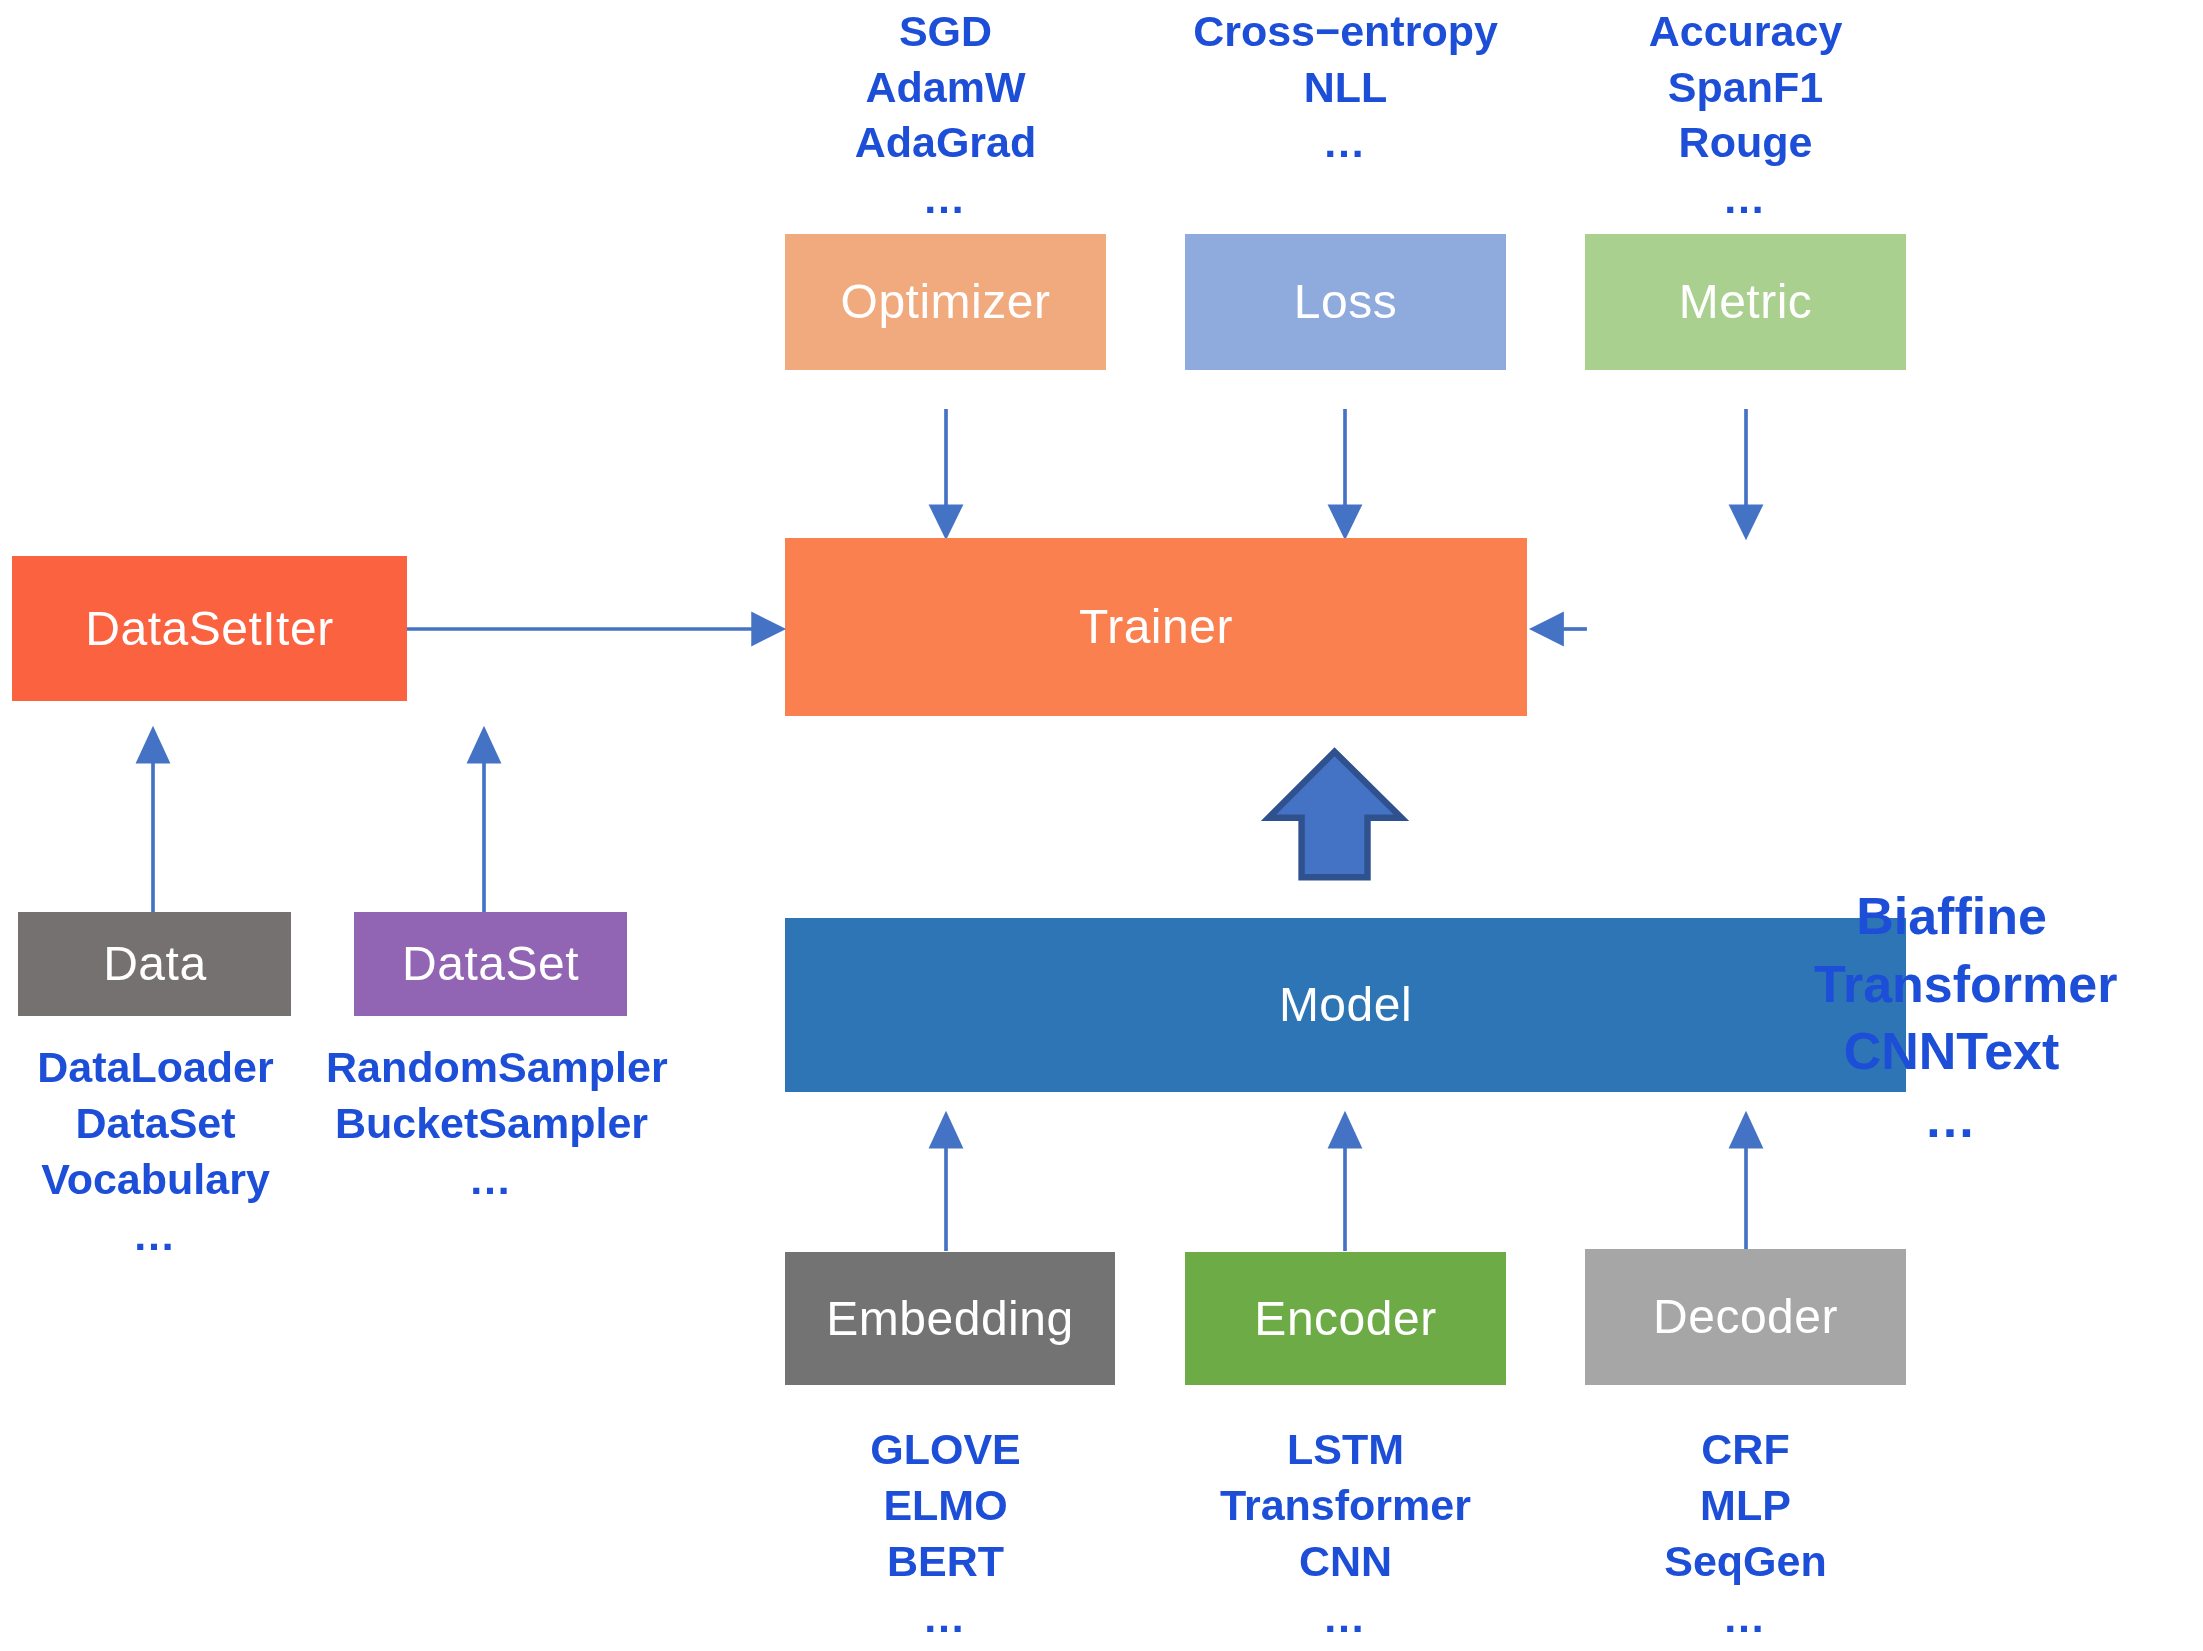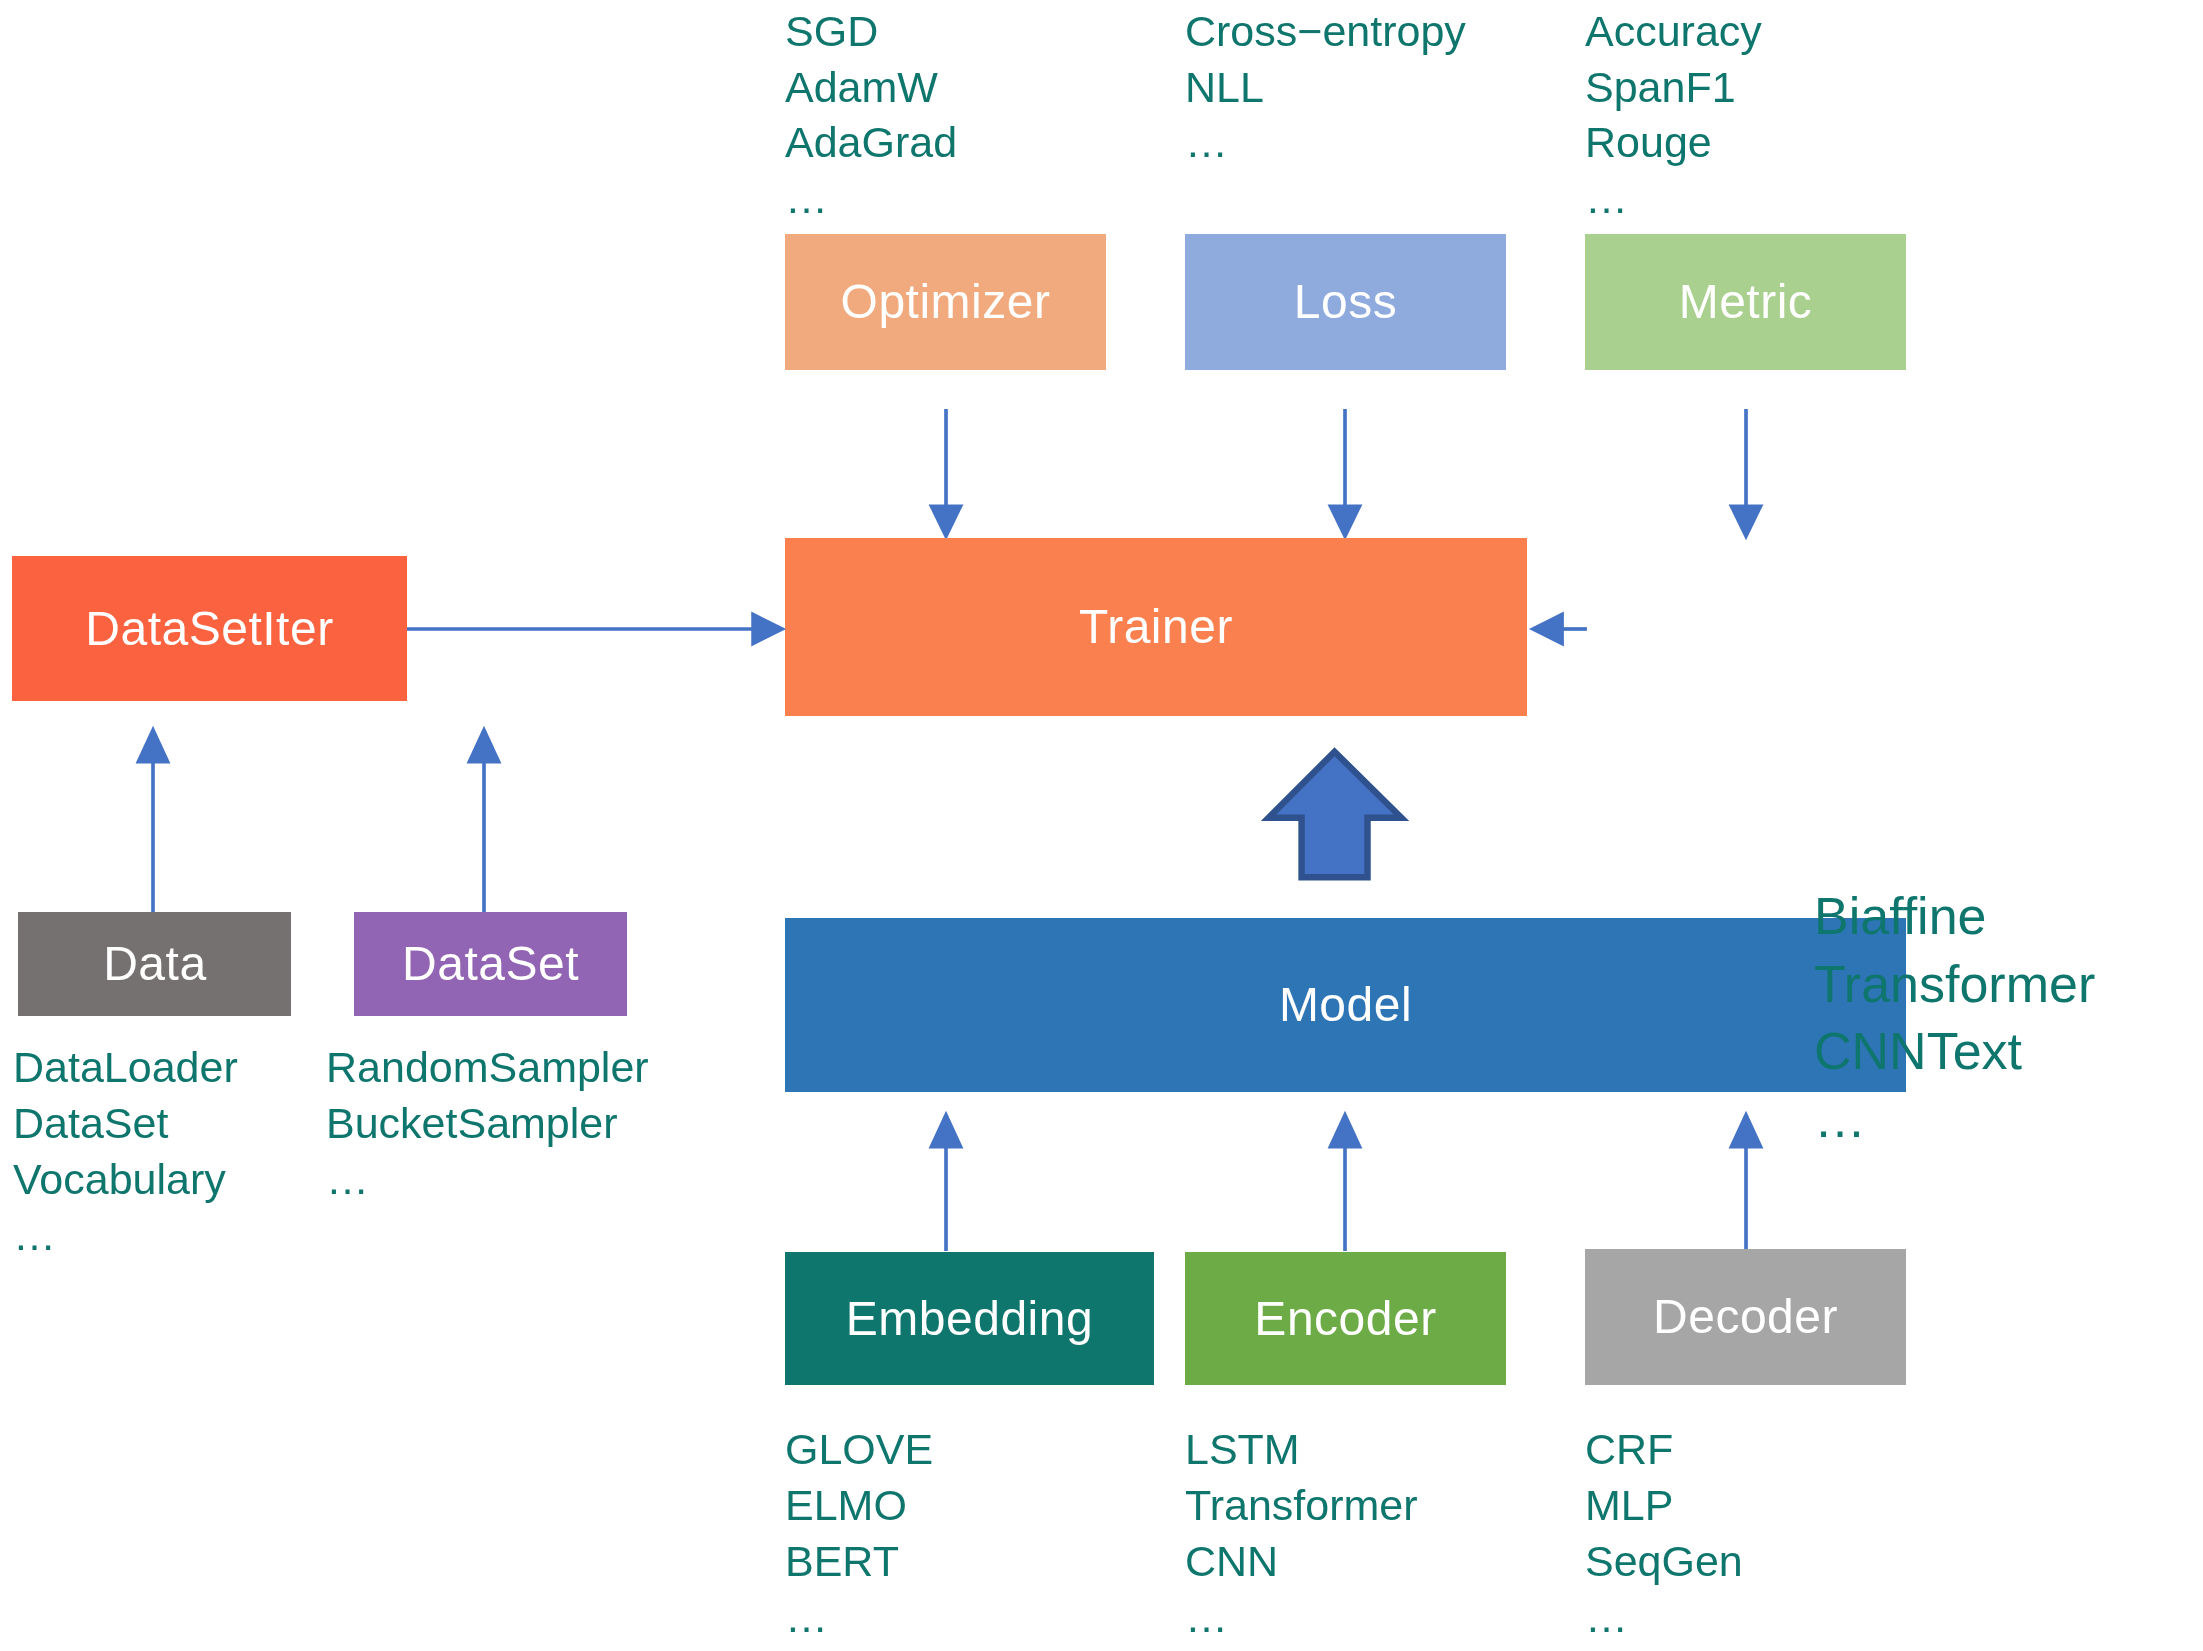--- a/index.html
+++ b/index.html
@@ -24,23 +24,24 @@
     justify-content: center;
     color: #ffffff;
     font-weight: 400;
     letter-spacing: 0.5px;
     line-height: 1;
     box-sizing: border-box;
     text-align: center;
   }
   .stack {
     position: absolute;
-    color: #0f766e;
+    text-align: center;
+    color: #1d4ed8;
     line-height: 1.30;
-    font-weight: 400;
+    font-weight: 700;
     white-space: nowrap;
   }
   .stack div { white-space: nowrap; }
   .arrow-svg {
     position: absolute;
     overflow: visible;
     pointer-events: none;
   }
   .ellipsis { letter-spacing: 2.8px; }
 </style>
@@ -169,21 +170,21 @@
   <svg class="arrow-svg" style="left:1322px; top:1109px;" width="46" height="142" viewBox="0 0 50 155">
     <line x1="25" y1="155" x2="25" y2="40" stroke="#4472C4" stroke-width="4"></line>
     <polygon points="25,2 6,43 44,43" fill="#4472C4"></polygon>
   </svg>
 
   <svg class="arrow-svg" style="left:1723px; top:1109px;" width="46" height="142" viewBox="0 0 50 155">
     <line x1="25" y1="155" x2="25" y2="40" stroke="#4472C4" stroke-width="4"></line>
     <polygon points="25,2 6,43 44,43" fill="#4472C4"></polygon>
   </svg>
 
-  <div class="box" style="left:785px; top:1252px; width:369px; height:133px; background:#0f766e; font-size:48px;">
+  <div class="box" style="left:785px; top:1252px; width:330px; height:133px; background:#737373; font-size:48px;">
     <span>Embedding</span>
   </div>
 
   <div class="box" style="left:1185px; top:1252px; width:321px; height:133px; background:#6DAB46; font-size:48px;">
     <span>Encoder</span>
   </div>
 
   <div class="box" style="left:1585px; top:1249px; width:321px; height:136px; background:#A6A6A6; font-size:48px;">
     <span>Decoder</span>
   </div>

